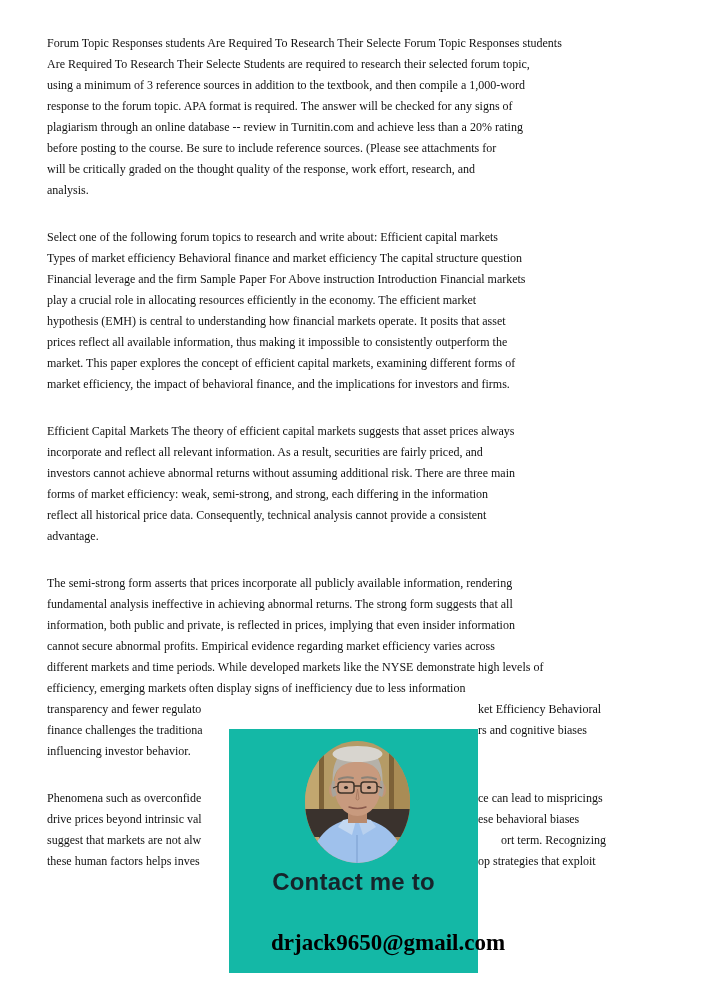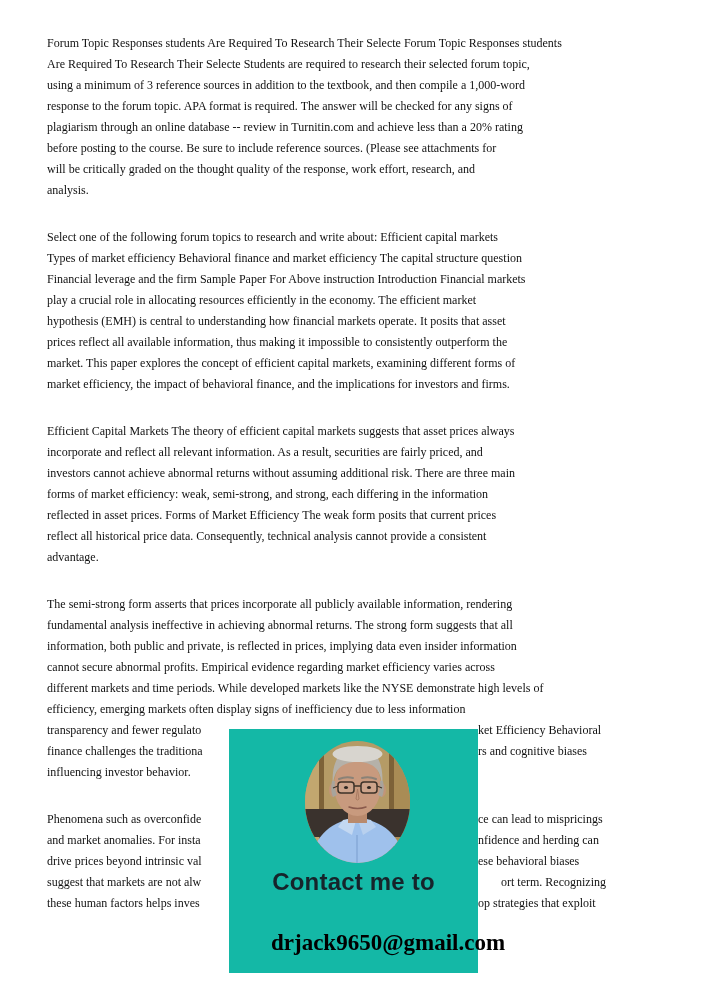--- a/index.html
+++ b/index.html
@@ -83,38 +83,36 @@
       <div class="line">hypothesis (EMH) is central to understanding how financial markets operate. It posits that asset</div>
       <div class="line">prices reflect all available information, thus making it impossible to consistently outperform the</div>
       <div class="line">market. This paper explores the concept of efficient capital markets, examining different forms of</div>
       <div class="line">market efficiency, the impact of behavioral finance, and the implications for investors and firms.</div>
     </div>
     <div class="para">
       <div class="line">Efficient Capital Markets The theory of efficient capital markets suggests that asset prices always</div>
       <div class="line">incorporate and reflect all relevant information. As a result, securities are fairly priced, and</div>
       <div class="line">investors cannot achieve abnormal returns without assuming additional risk. There are three main</div>
       <div class="line">forms of market efficiency: weak, semi-strong, and strong, each differing in the information</div>
-      <div class="line">reflected in asset prices. Forms of Market Efficiency The weak form posits that current prices</div>
       <div class="line">reflect all historical price data. Consequently, technical analysis cannot provide a consistent</div>
       <div class="line">advantage.</div>
     </div>
     <div class="para">
       <div class="line">The semi-strong form asserts that prices incorporate all publicly available information, rendering</div>
       <div class="line">fundamental analysis ineffective in achieving abnormal returns. The strong form suggests that all</div>
-      <div class="line">information, both public and private, is reflected in prices, implying data even insider information</div>
+      <div class="line">information, both public and private, is reflected in prices, implying that even insider information</div>
       <div class="line">cannot secure abnormal profits. Empirical evidence regarding market efficiency varies across</div>
       <div class="line">different markets and time periods. While developed markets like the NYSE demonstrate high levels of</div>
       <div class="line">efficiency, emerging markets often display signs of inefficiency due to less information</div>
       <div class="line"><span>transparency and fewer regulato</span><span class="seg-abs" style="left: 431px;">ket Efficiency Behavioral</span></div>
       <div class="line"><span>finance challenges the traditiona</span><span class="seg-abs" style="left: 431px;">rs and cognitive biases</span></div>
       <div class="line">influencing investor behavior.</div>
     </div>
     <div class="para">
       <div class="line"><span>Phenomena such as overconfide</span><span class="seg-abs" style="left: 431px;">ce can lead to mispricings</span></div>
-      <div class="line"><span>and market anomalies. For insta</span><span class="seg-abs" style="left: 431px;">nfidence and herding can</span></div>
       <div class="line"><span>drive prices beyond intrinsic val</span><span class="seg-abs" style="left: 431px;">ese behavioral biases</span></div>
       <div class="line"><span>suggest that markets are not alw</span><span class="seg-abs" style="left: 454px;">ort term. Recognizing</span></div>
       <div class="line"><span>these human factors helps inves</span><span class="seg-abs" style="left: 431px;">op strategies that exploit</span></div>
     </div>
   </div>
 
 <div class="overlay" style="background: #14b8a6;">
   <div class="photo">
     <svg viewBox="0 0 105 122" xmlns="http://www.w3.org/2000/svg">
       <defs>

